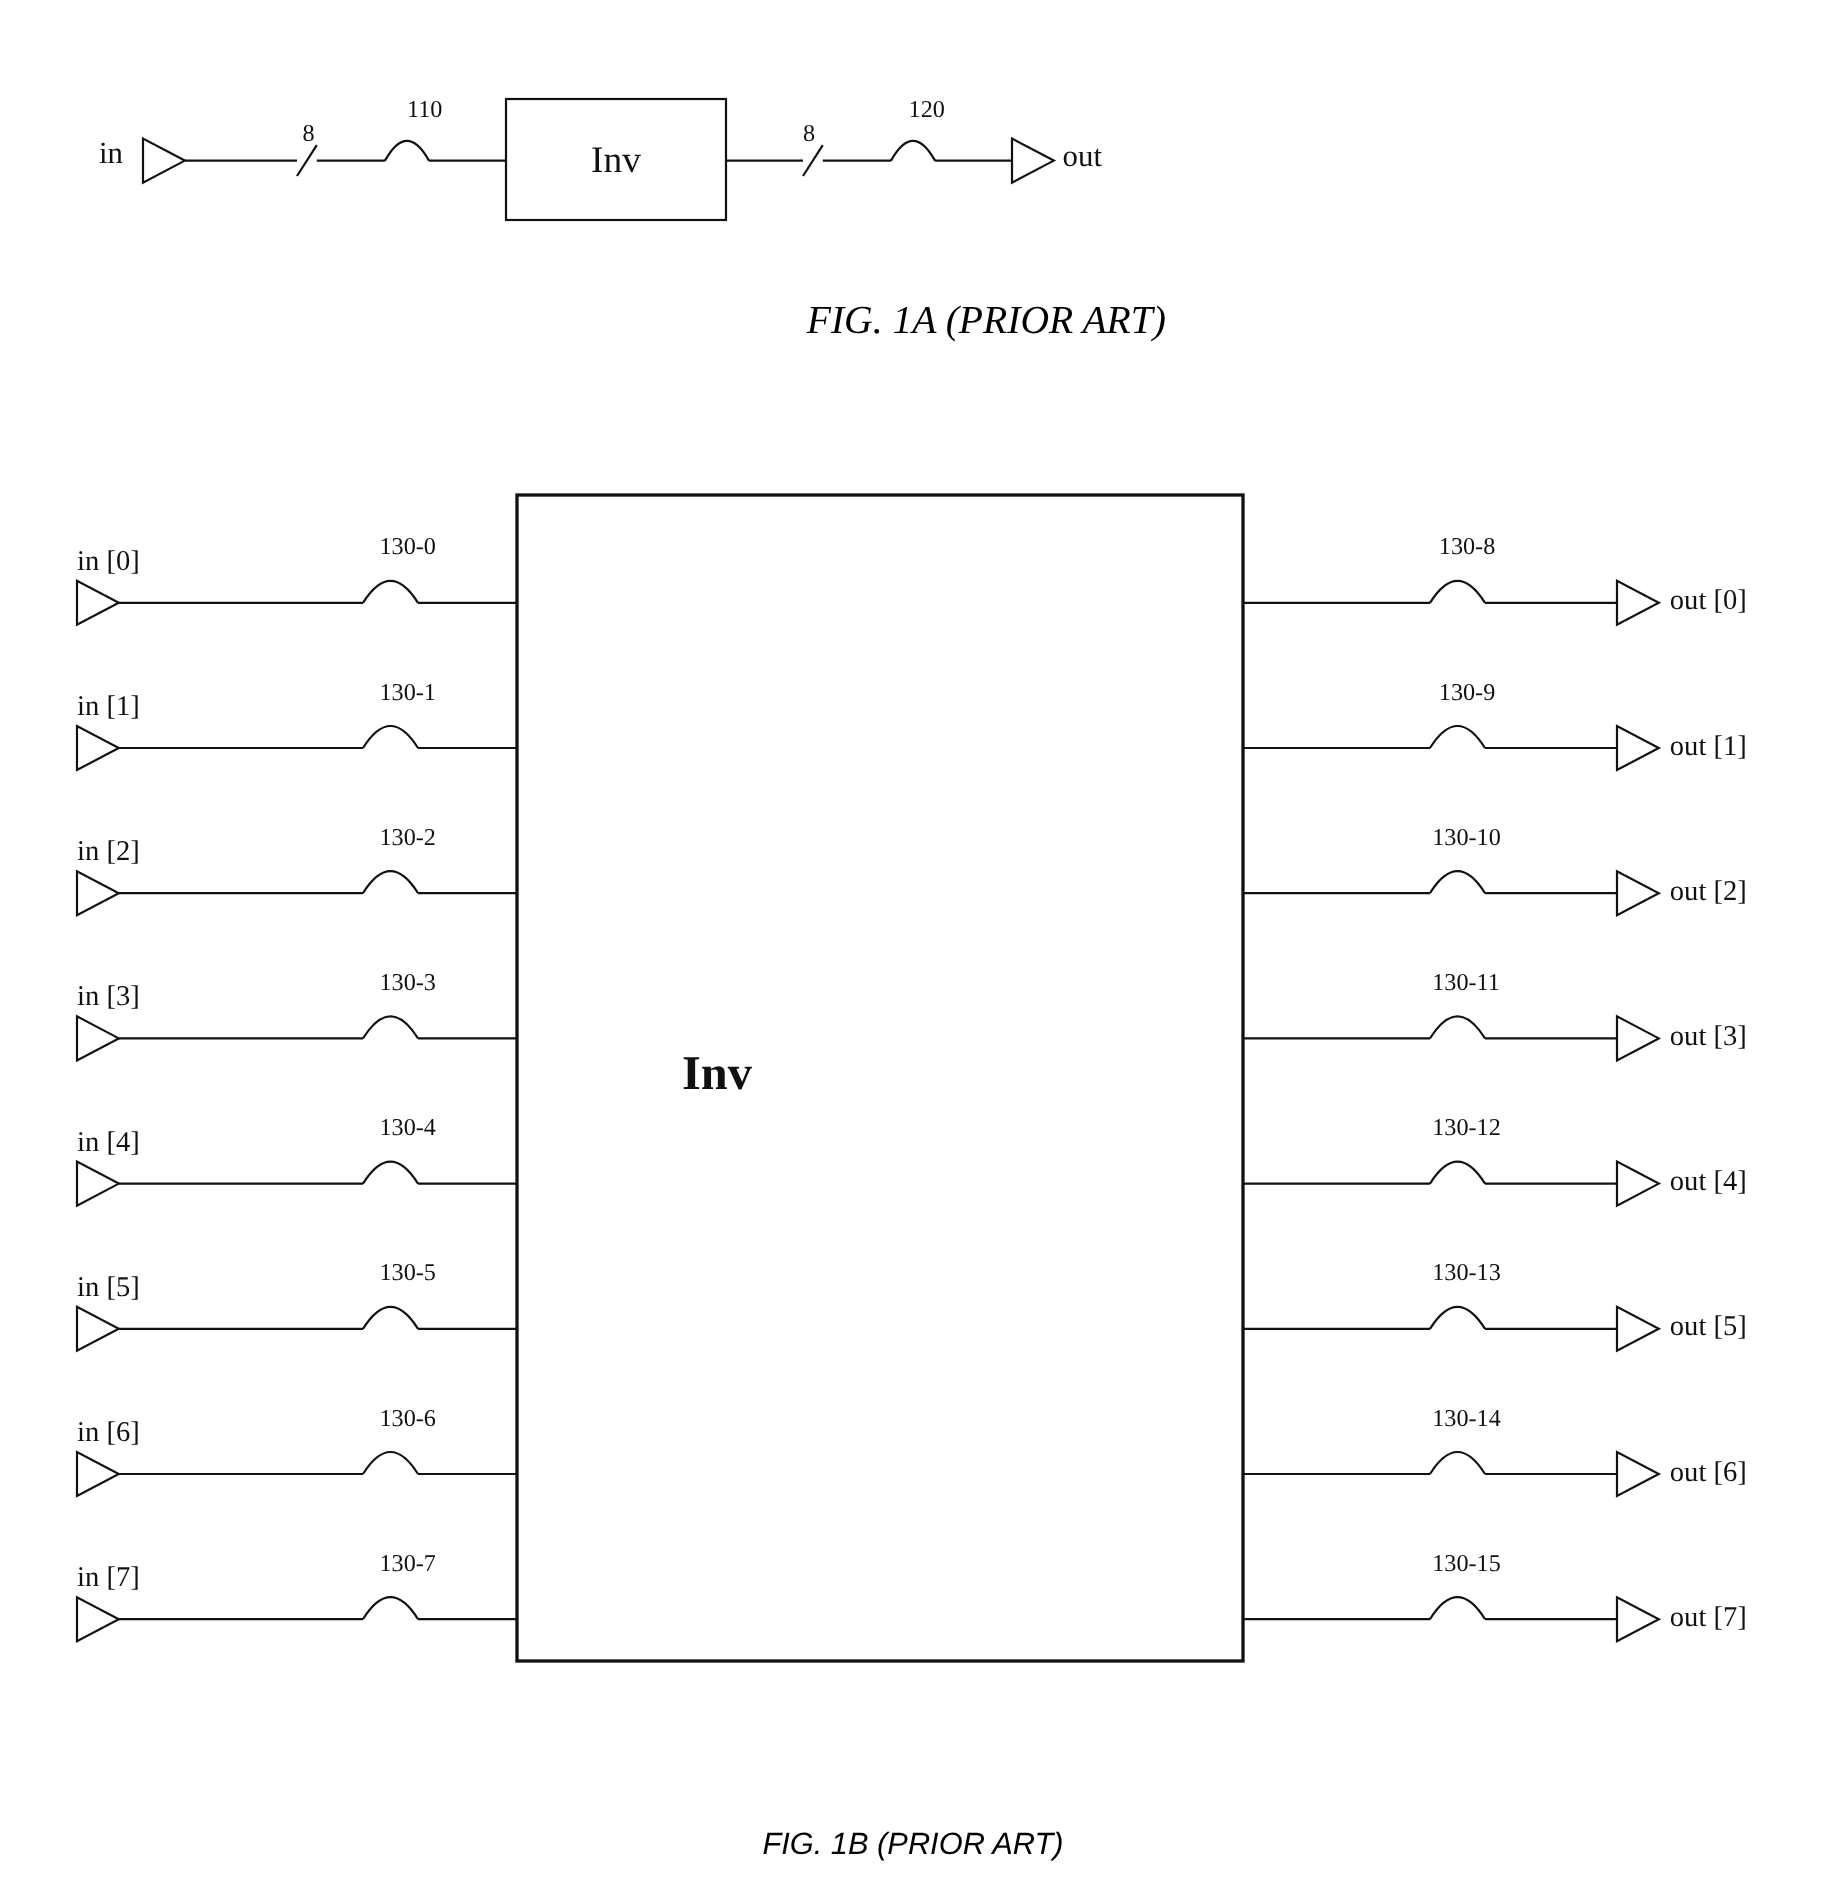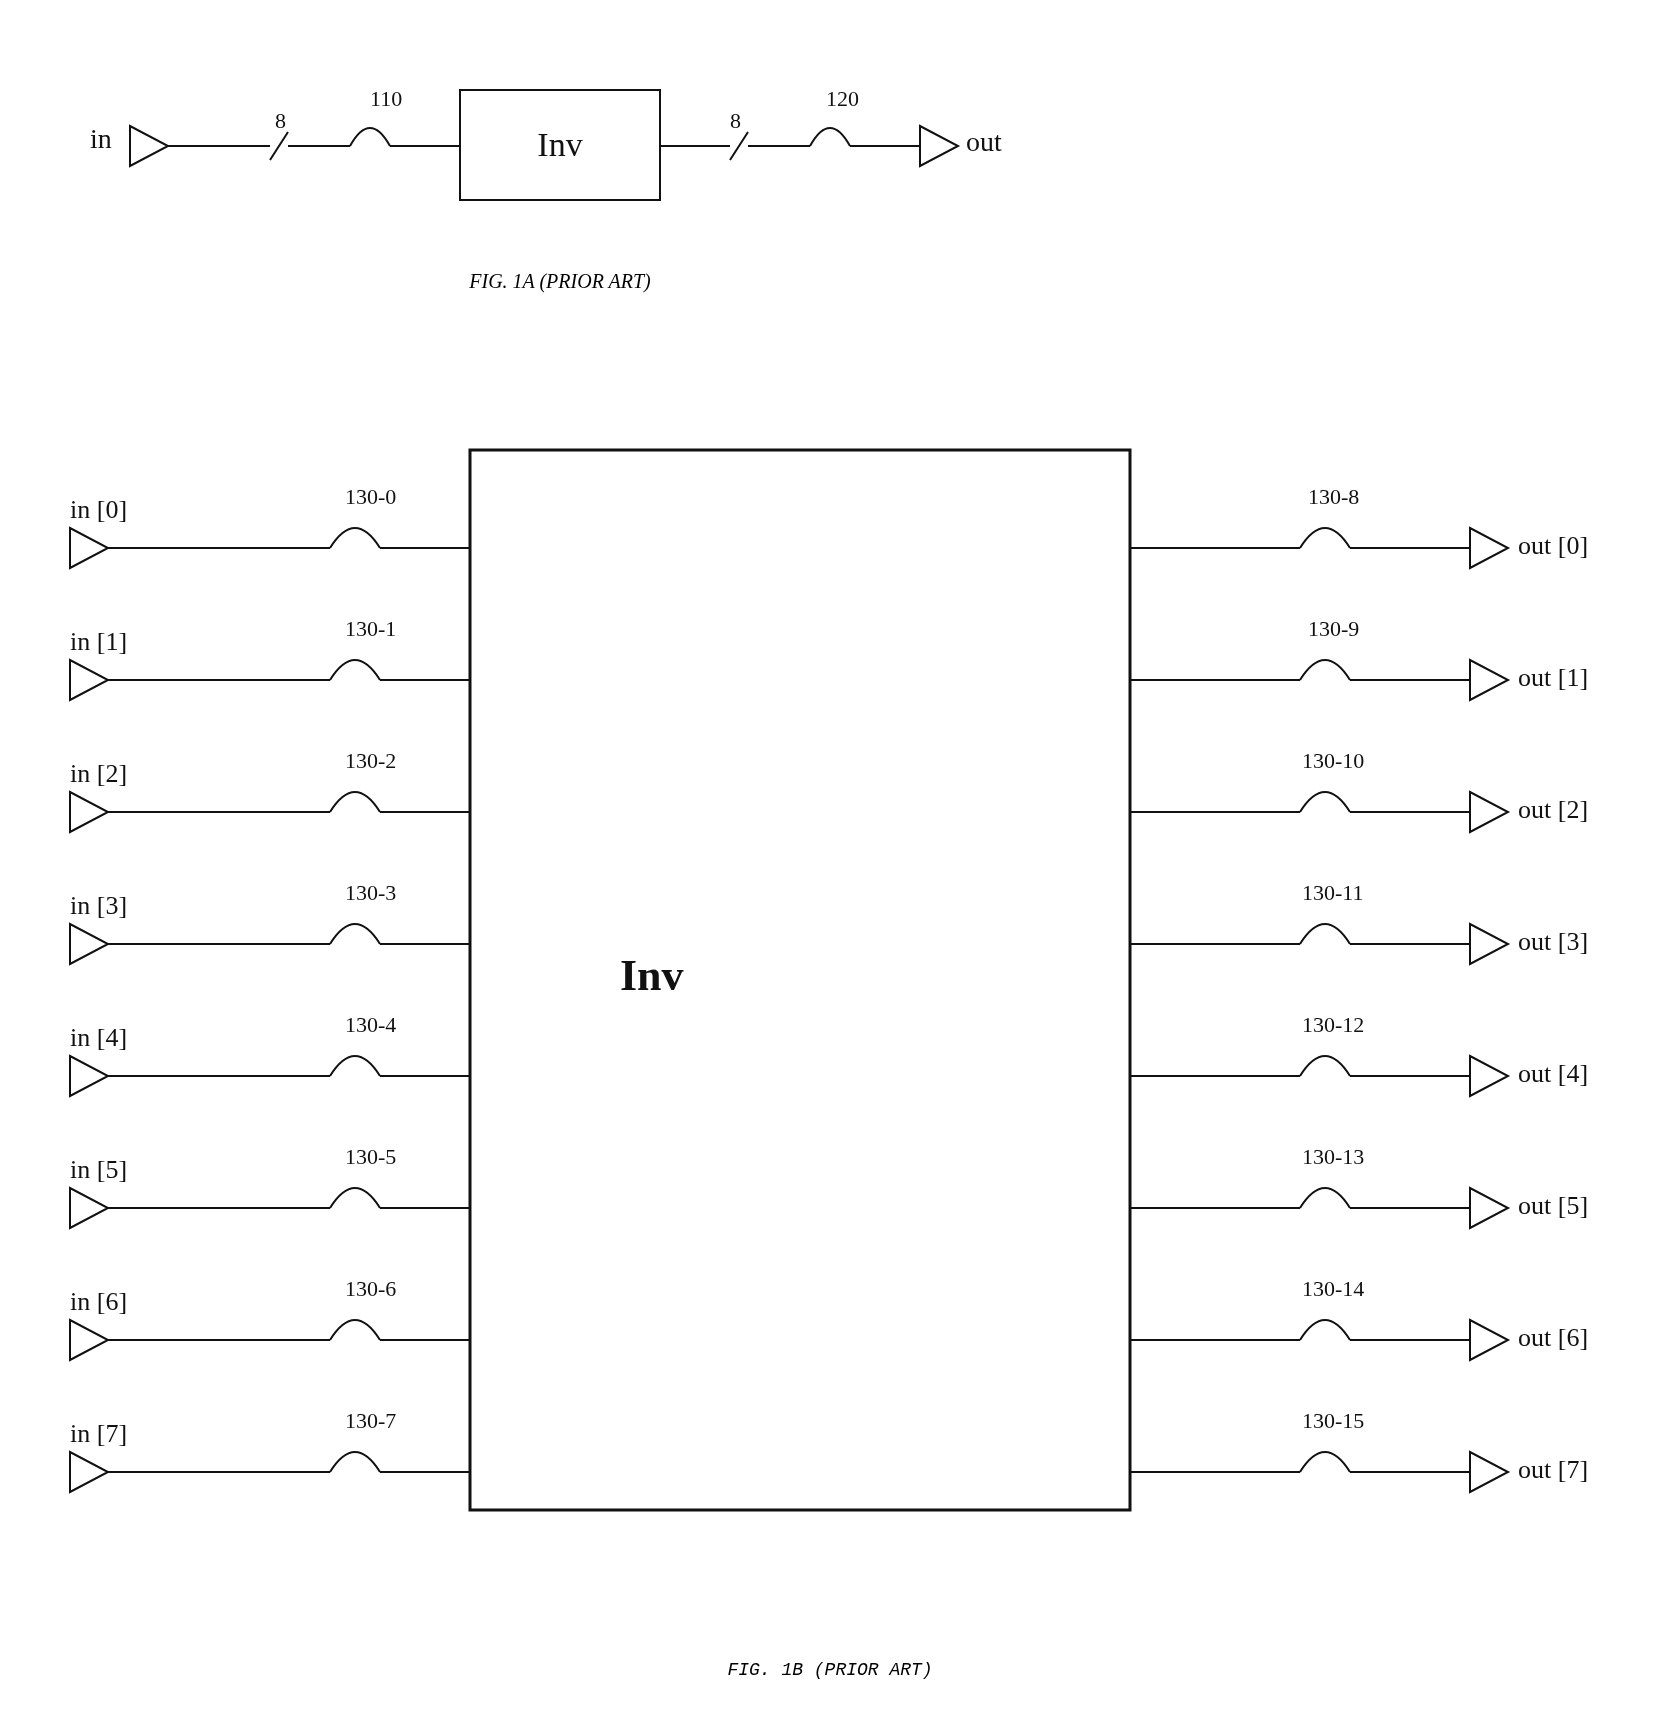--- a/index.html
+++ b/index.html
@@ -50,21 +50,21 @@
   <path d="M 750,116 Q 770,80 790,116" fill="none" stroke="#111" stroke-width="2"></path>
   <text x="766" y="76" font-size="22" fill="#111">120</text>
 
   <line x1="790" y1="116" x2="860" y2="116" stroke="#111" stroke-width="2"></line>
 
   <polygon points="860,96 860,136 898,116" fill="none" stroke="#111" stroke-width="2"></polygon>
 
   <text x="906" y="121" font-size="28" fill="#111">out</text>
 </svg>
 
-<div style="position:absolute; top:270px; left:60px; width:1000px; text-align:center; font-size:20px; font-family:'Times New Roman',Times,serif; font-style:italic;">
+<div style="position:absolute; top:270px; left:60px; width:1000px; text-align:right; font-size:36px; font-family:'Times New Roman',Times,serif; font-style:italic;">
   <span>FIG. 1A (PRIOR ART)</span>
 </div>
 
 <svg style="position:absolute; top:420px; left:40px;" width="1580" height="1220" viewBox="0 0 1580 1220">
 
   <rect x="430" y="30" width="660" height="1060" fill="none" stroke="#111" stroke-width="3"></rect>
   <text x="580" y="570" font-size="44" font-weight="bold" fill="#111">Inv</text>
 
   <text x="30" y="98" font-size="26" fill="#111">in [0]</text>
   <polygon points="30,108 30,148 68,128" fill="none" stroke="#111" stroke-width="2"></polygon>
@@ -173,15 +173,15 @@
 
   <line x1="1090" y1="1052" x2="1260" y2="1052" stroke="#111" stroke-width="2"></line>
   <path d="M 1260,1052 Q 1285,1012 1310,1052" fill="none" stroke="#111" stroke-width="2"></path>
   <text x="1262" y="1008" font-size="22" fill="#111">130-15</text>
   <line x1="1310" y1="1052" x2="1430" y2="1052" stroke="#111" stroke-width="2"></line>
   <polygon points="1430,1032 1430,1072 1468,1052" fill="none" stroke="#111" stroke-width="2"></polygon>
   <text x="1478" y="1058" font-size="26" fill="#111">out [7]</text>
 
 </svg>
 
-<div style="position:absolute; top:1660px; left:40px; width:1580px; text-align:center; font-size:18px; font-family:Liberation Mono, monospace; font-style:italic;">
+<div style="position:absolute; top:1660px; left:40px; width:1580px; text-align:center; font-size:28px; font-family:Liberation Sans, sans-serif; font-style:italic;">
   <span>FIG. 1B (PRIOR ART)</span>
 </div>
 
 </body></html>

